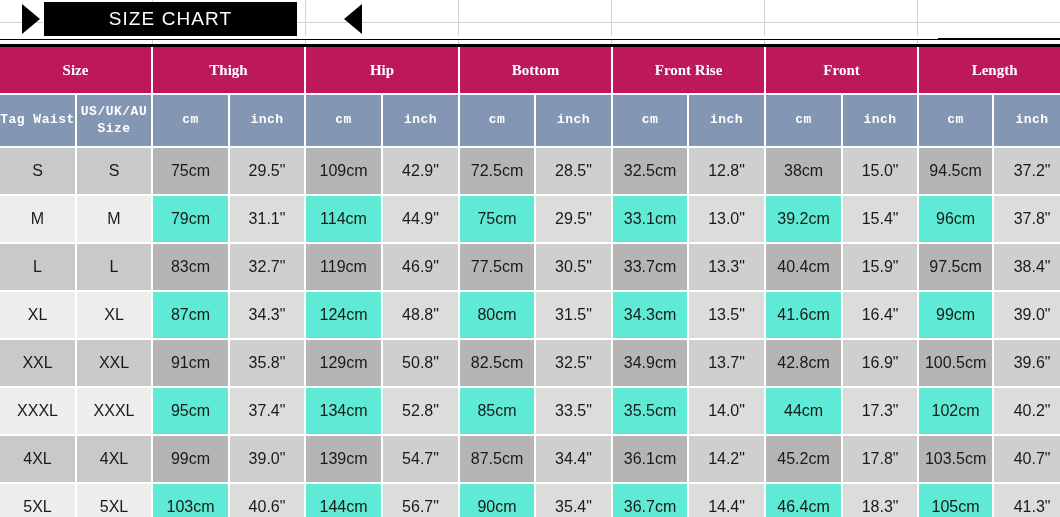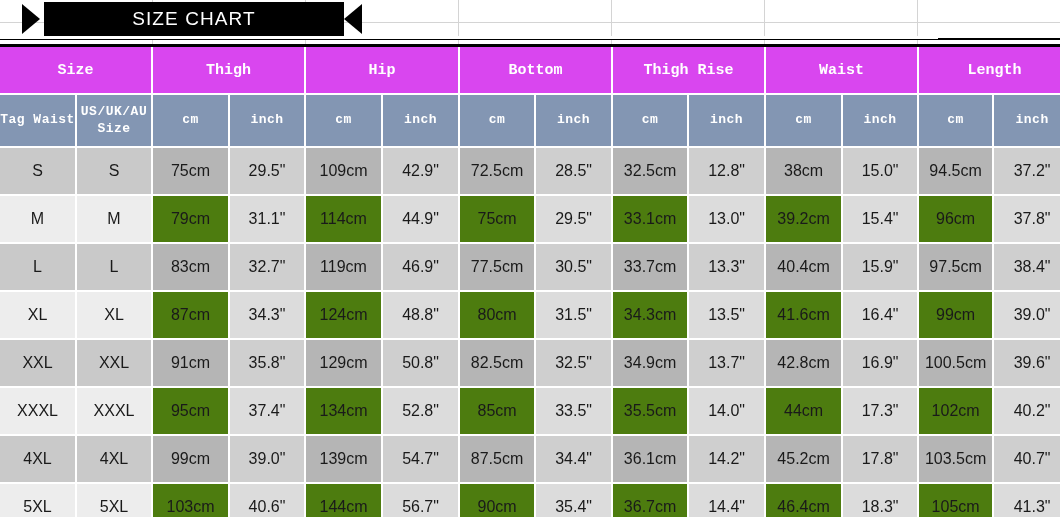--- a/index.html
+++ b/index.html
@@ -73,21 +73,21 @@
     width: 0; height: 0;
     border-top: 15px solid transparent;
     border-bottom: 15px solid transparent;
     border-right: 18px solid #000000;
     z-index: 4;
   }
   #ribbon-block {
     position: absolute;
     left: 44px;
     top: 2px;
-    width: 300px;
+    width: 253px;
     height: 34px;
     background: #000000;
     z-index: 5;
     display: flex;
     align-items: center;
     justify-content: center;
   }
   #banner-title {
     color: #ffffff;
     font-size: 19px;
@@ -111,26 +111,26 @@
   #size-table th, #size-table td {
     padding: 0;
     margin: 0;
     text-align: center;
     vertical-align: middle;
     border-right: 2px solid #ffffff;
     border-bottom: 2px solid #ffffff;
   }
 
   th.grp {
-    background: #d946ef;
+    background: #be185d;
     color: #ffffff;
     font-size: 15px;
     font-weight: bold;
     height: 46px;
-    font-family: Liberation Mono, monospace;
+    font-family: Liberation Serif, serif;
   }
   th.sub {
     background: #8396b3;
     color: #ffffff;
     font-size: 13px;
     font-weight: bold;
     height: 51px;
     line-height: 1.25;
     font-family: "Liberation Mono", monospace;
     letter-spacing: 0.5px;
@@ -141,21 +141,21 @@
     height: 46px;
     font-size: 16px;
     color: #1a1a1a;
     font-family: "Liberation Sans", sans-serif;
   }
   
   tr.odd td.name { background: #c9c9c9; }
   tr.even td.name { background: #ededed; }
   
   tr.odd td.cm  { background: #b5b5b5; }
-  tr.even td.cm { background: #4d7c0f; }
+  tr.even td.cm { background: #5eead4; }
   
   tr.odd td.inch  { background: #cfcfcf; }
   tr.even td.inch { background: #dcdcdc; }
 
   tr.last td.d { border-bottom: none; }
   #size-table th:last-child,
   #size-table td:last-child { border-right: none; }
 </style>
 </head>
 <body>
@@ -189,22 +189,22 @@
       <col style="width:76px">
     <col style="width:75px">
       <col style="width:76px">
   </colgroup>
   <thead>
     <tr>
       <th class="grp" colspan="2">Size</th>
       <th class="grp" colspan="2">Thigh</th>
       <th class="grp" colspan="2">Hip</th>
       <th class="grp" colspan="2">Bottom</th>
-      <th class="grp" colspan="2">Thigh Rise</th>
-      <th class="grp" colspan="2">Waist</th>
+      <th class="grp" colspan="2">Front Rise</th>
+      <th class="grp" colspan="2">Front</th>
       <th class="grp" colspan="2">Length</th>
     </tr>
     <tr>
       <th class="sub">Tag Waist</th>
       <th class="sub">US/UK/AU Size</th>
       <th class="sub">cm</th>
       <th class="sub">inch</th>
       <th class="sub">cm</th>
       <th class="sub">inch</th>
       <th class="sub">cm</th>

